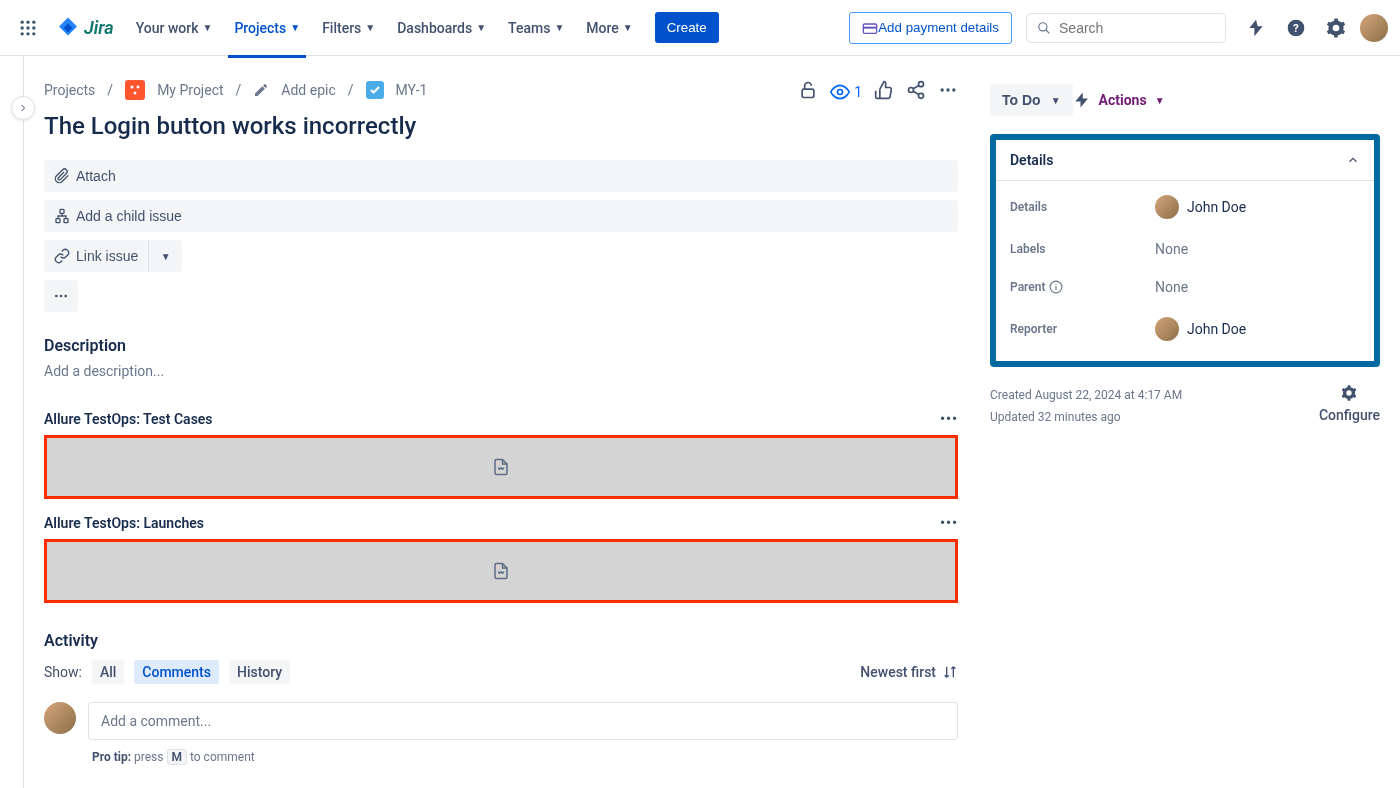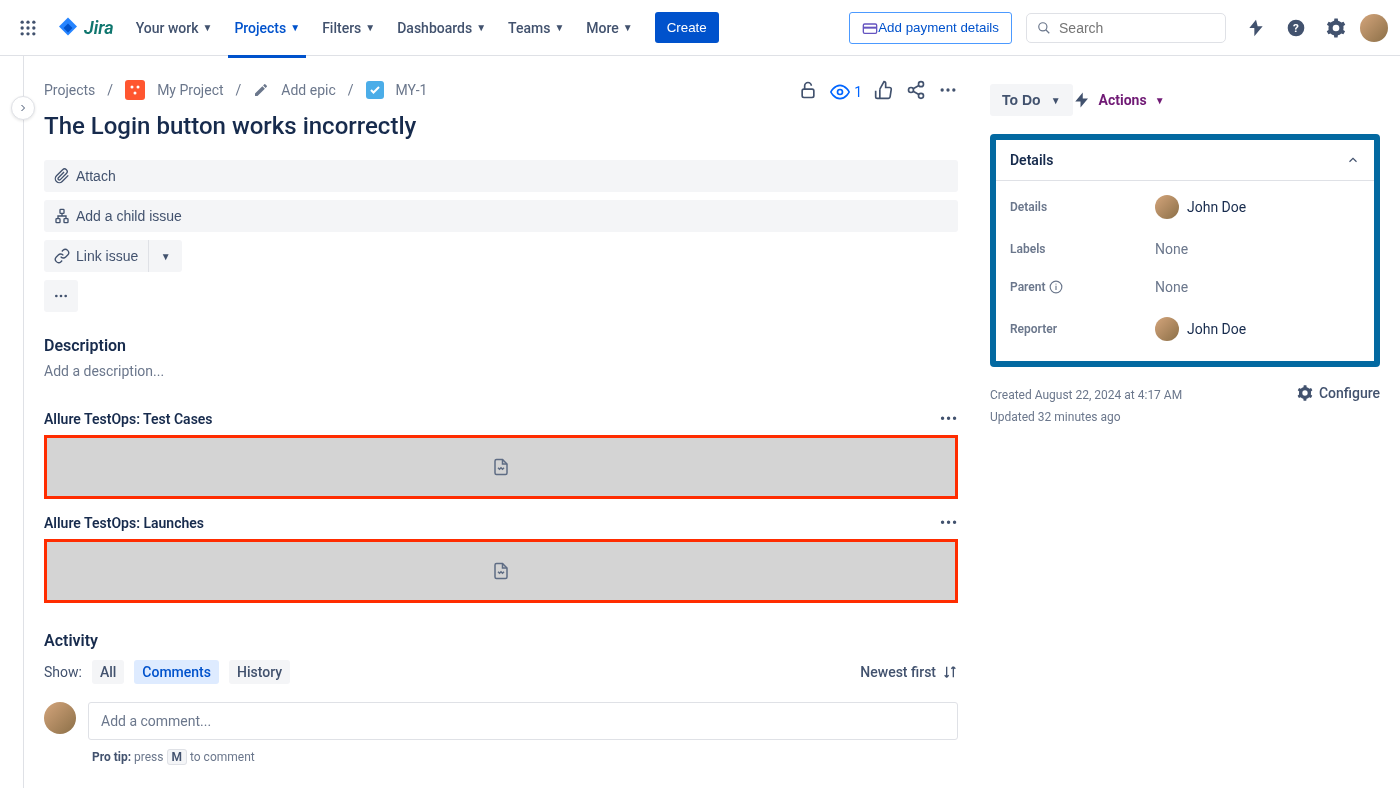--- a/index.html
+++ b/index.html
@@ -73,21 +73,21 @@
 .details-head span { font-weight: 600; }
 .details-body { padding: 14px; }
 .field-row { display: flex; align-items: center; margin-bottom: 22px; }
 .field-row:last-child { margin-bottom: 6px; }
 .field-label { width: 145px; color: #6B778C; font-size: 12px; font-weight: 600; display: flex; align-items: center; gap: 4px; }
 .field-value { color: #172B4D; font-size: 14px; display: flex; align-items: center; gap: 8px; }
 .field-value.muted { color: #6B778C; }
 .user-avatar { width: 24px; height: 24px; border-radius: 50%; background: linear-gradient(135deg, #d4a57c, #8b6f47); }
 .meta { margin-top: 18px; display: flex; justify-content: space-between; align-items: flex-start; }
 .meta-text { font-size: 12px; color: #6B778C; line-height: 1.8; }
-.configure { display: flex; align-items: center; gap: 6px; cursor: pointer; color: #42526E; font-weight: 500; font-size: 14px; }
+.configure { display: flex; align-items: center; gap: 6px; cursor: pointer; color: #42526E; font-weight: 500; font-size: 14px; flex-direction: column; }
 </style>
 </head>
 <body>
 
 <nav class="top-nav">
   <div class="app-switcher">
     <svg width="20" height="20" viewBox="0 0 24 24">
         <circle cx="5" cy="5" r="2" fill="#42526E"></circle>
         <circle cx="12" cy="5" r="2" fill="#42526E"></circle>
         <circle cx="19" cy="5" r="2" fill="#42526E"></circle>

